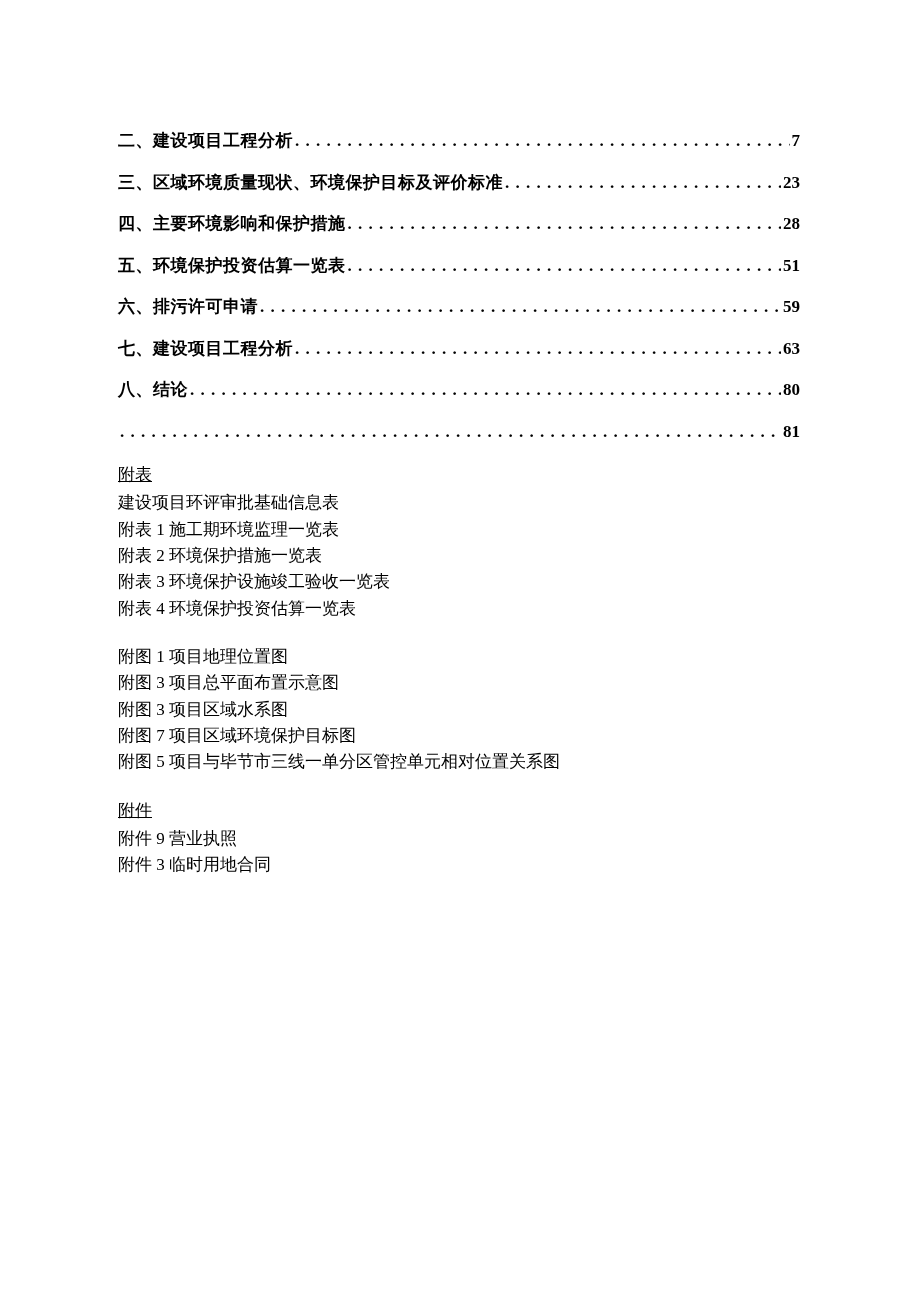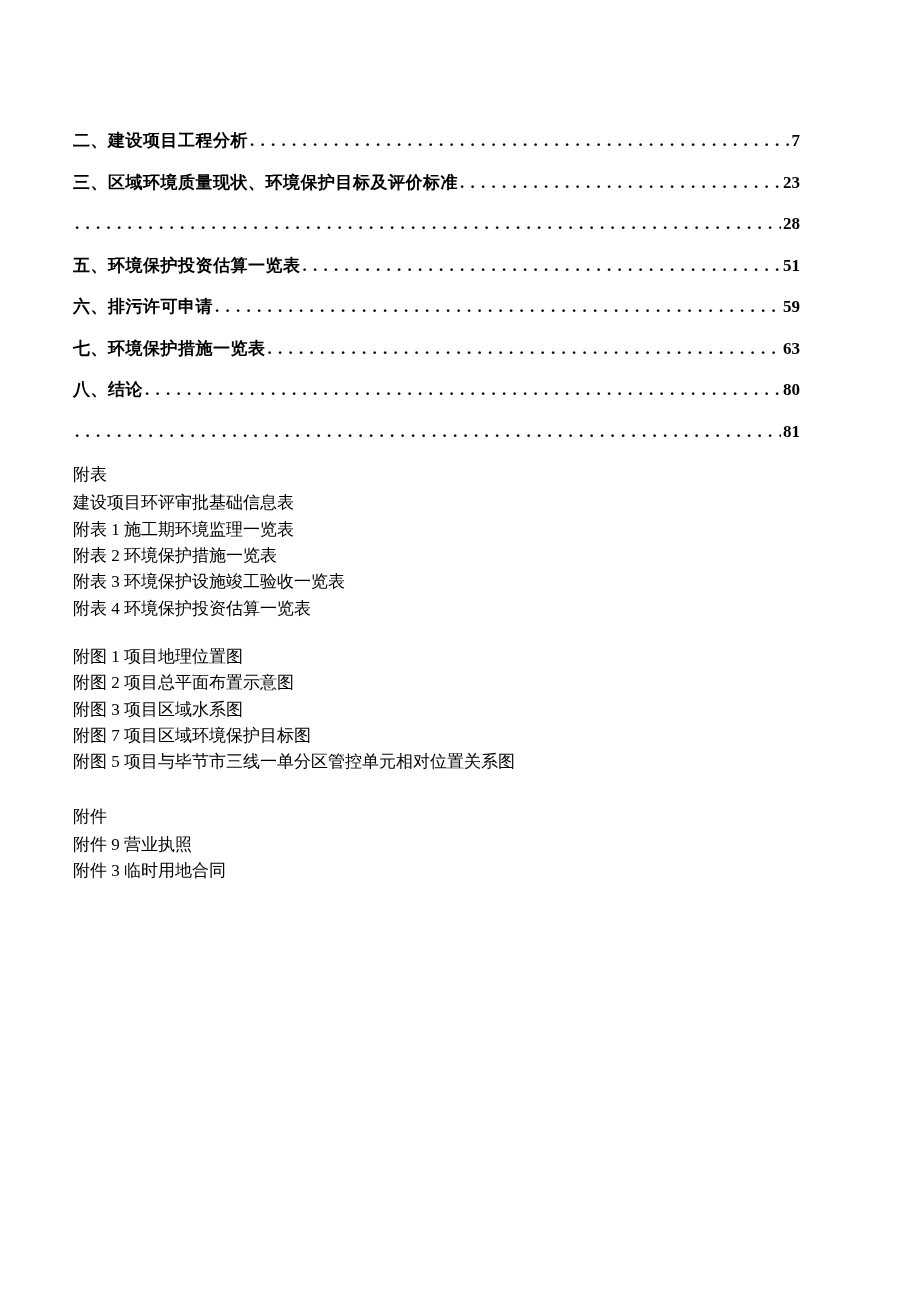--- a/index.html
+++ b/index.html
@@ -5,21 +5,21 @@
   html, body {
     margin: 0;
     padding: 0;
     background: #ffffff;
     width: 920px;
   }
   .page {
     width: 920px;
     min-height: 1301px;
     box-sizing: border-box;
-    padding: 128px 120px 0 73px;
+    padding: 128px 120px 0 118px;
     font-family: "SimSun", "Songti SC", serif;
     color: #000;
     font-size: 17px;
     line-height: 1.5;
   }
   .toc-block {
     margin-bottom: 18px;
   }
   .toc-line {
     display: flex;
@@ -36,23 +36,23 @@
     overflow: hidden;
     white-space: nowrap;
     letter-spacing: 1px;
     padding: 0 2px;
   }
   .toc-page {
     white-space: nowrap;
     padding-left: 2px;
   }
   .section-heading {
-    margin-top: 6px;
     margin-bottom: 2px;
     line-height: 1.55;
+    text-decoration: underline;
   }
   .list-item {
     line-height: 1.55;
   }
   .group-gap {
     height: 22px;
   }
 </style>
 </head>
 <body>
@@ -64,35 +64,36 @@
         <span class="toc-title">二、建设项目工程分析</span>
         <span class="toc-leader">. . . . . . . . . . . . . . . . . . . . . . . . . . . . . . . . . . . . . . . . . . . . . . . . . . . . . . . . . . . . . . . . . . . . . . . . . . . . . . . . . . . . . . . . . . . . . . . . . . . . . . . . . . . . . . . . . . . . . . . . . . . .</span>
         <span class="toc-page">7</span>
       </div>
       <div class="toc-line">
         <span class="toc-title">三、区域环境质量现状、环境保护目标及评价标准</span>
         <span class="toc-leader">. . . . . . . . . . . . . . . . . . . . . . . . . . . . . . . . . . . . . . . . . . . . . . . . . . . . . . . . . . . . . . . . . . . . . . . . . . . . . . . . . . . . . . . . . . . . . . . . . . . . . . . . . . . . . . . . . . . . . . . . . . . .</span>
         <span class="toc-page">23</span>
       </div>
       <div class="toc-line">
+        <span class="toc-title">四、主要环境影响和保护措施</span>
         <span class="toc-leader">. . . . . . . . . . . . . . . . . . . . . . . . . . . . . . . . . . . . . . . . . . . . . . . . . . . . . . . . . . . . . . . . . . . . . . . . . . . . . . . . . . . . . . . . . . . . . . . . . . . . . . . . . . . . . . . . . . . . . . . . . . . .</span>
         <span class="toc-page">28</span>
       </div>
       <div class="toc-line">
         <span class="toc-title">五、环境保护投资估算一览表</span>
         <span class="toc-leader">. . . . . . . . . . . . . . . . . . . . . . . . . . . . . . . . . . . . . . . . . . . . . . . . . . . . . . . . . . . . . . . . . . . . . . . . . . . . . . . . . . . . . . . . . . . . . . . . . . . . . . . . . . . . . . . . . . . . . . . . . . . .</span>
         <span class="toc-page">51</span>
       </div>
       <div class="toc-line">
         <span class="toc-title">六、排污许可申请</span>
         <span class="toc-leader">. . . . . . . . . . . . . . . . . . . . . . . . . . . . . . . . . . . . . . . . . . . . . . . . . . . . . . . . . . . . . . . . . . . . . . . . . . . . . . . . . . . . . . . . . . . . . . . . . . . . . . . . . . . . . . . . . . . . . . . . . . . .</span>
         <span class="toc-page">59</span>
       </div>
       <div class="toc-line">
-        <span class="toc-title">七、环境保护措施一览表</span>
+        <span class="toc-title">七、建设项目工程分析</span>
         <span class="toc-leader">. . . . . . . . . . . . . . . . . . . . . . . . . . . . . . . . . . . . . . . . . . . . . . . . . . . . . . . . . . . . . . . . . . . . . . . . . . . . . . . . . . . . . . . . . . . . . . . . . . . . . . . . . . . . . . . . . . . . . . . . . . . .</span>
         <span class="toc-page">63</span>
       </div>
       <div class="toc-line">
         <span class="toc-title">八、结论</span>
         <span class="toc-leader">. . . . . . . . . . . . . . . . . . . . . . . . . . . . . . . . . . . . . . . . . . . . . . . . . . . . . . . . . . . . . . . . . . . . . . . . . . . . . . . . . . . . . . . . . . . . . . . . . . . . . . . . . . . . . . . . . . . . . . . . . . . .</span>
         <span class="toc-page">80</span>
       </div>
       <div class="toc-line">
         <span class="toc-leader">. . . . . . . . . . . . . . . . . . . . . . . . . . . . . . . . . . . . . . . . . . . . . . . . . . . . . . . . . . . . . . . . . . . . . . . . . . . . . . . . . . . . . . . . . . . . . . . . . . . . . . . . . . . . . . . . . . . . . . . . . . . .</span>
@@ -106,21 +107,21 @@
       <div class="list-item">附表 1 施工期环境监理一览表</div>
       <div class="list-item">附表 2 环境保护措施一览表</div>
       <div class="list-item">附表 3 环境保护设施竣工验收一览表</div>
       <div class="list-item">附表 4 环境保护投资估算一览表</div>
     </div>
 
   <div class="group-gap"></div>
 
   <div id="appendix-figures">
       <div class="list-item">附图 1 项目地理位置图</div>
-      <div class="list-item">附图 2 项目总平面布置示意图</div>
+      <div class="list-item">附图 3 项目总平面布置示意图</div>
       <div class="list-item">附图 3 项目区域水系图</div>
       <div class="list-item">附图 7 项目区域环境保护目标图</div>
       <div class="list-item">附图 5 项目与毕节市三线一单分区管控单元相对位置关系图</div>
     </div>
 
   <div class="group-gap"></div>
 
   <div class="section-heading">附件</div>
   <div id="attachments">
       <div class="list-item">附件 9 营业执照</div>

